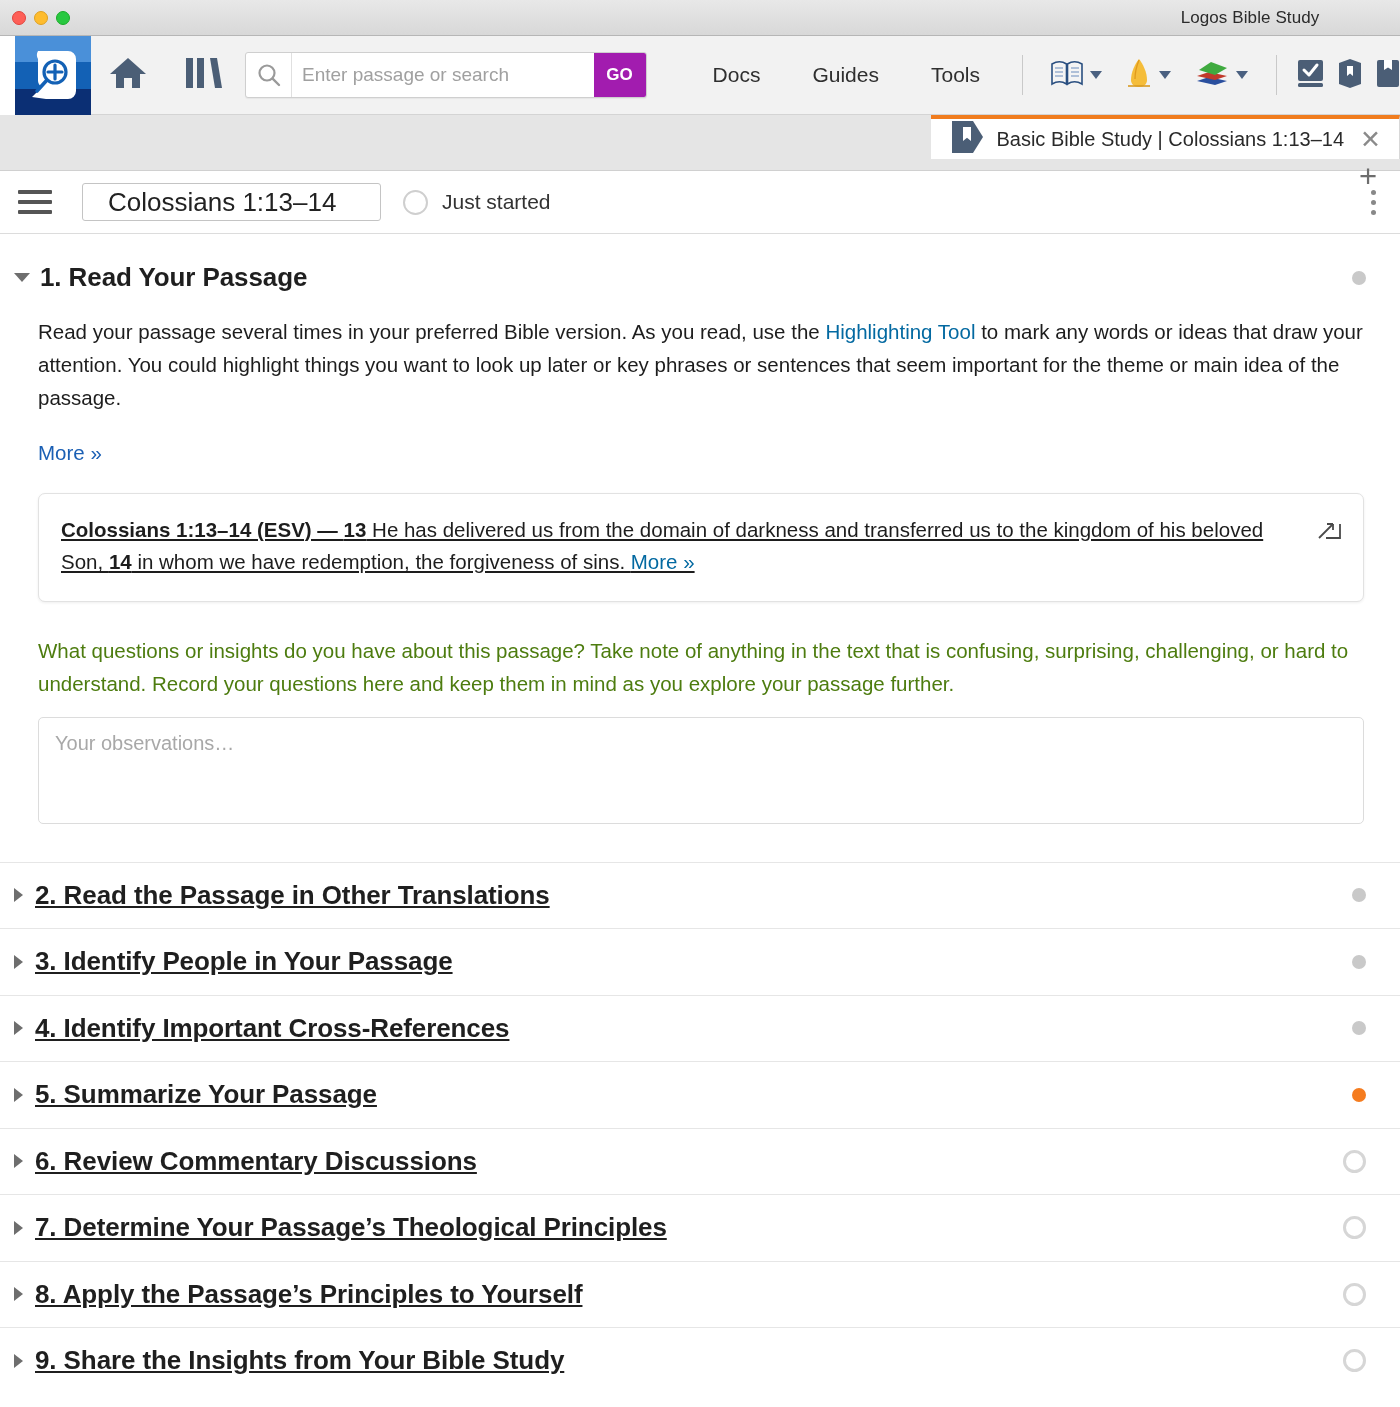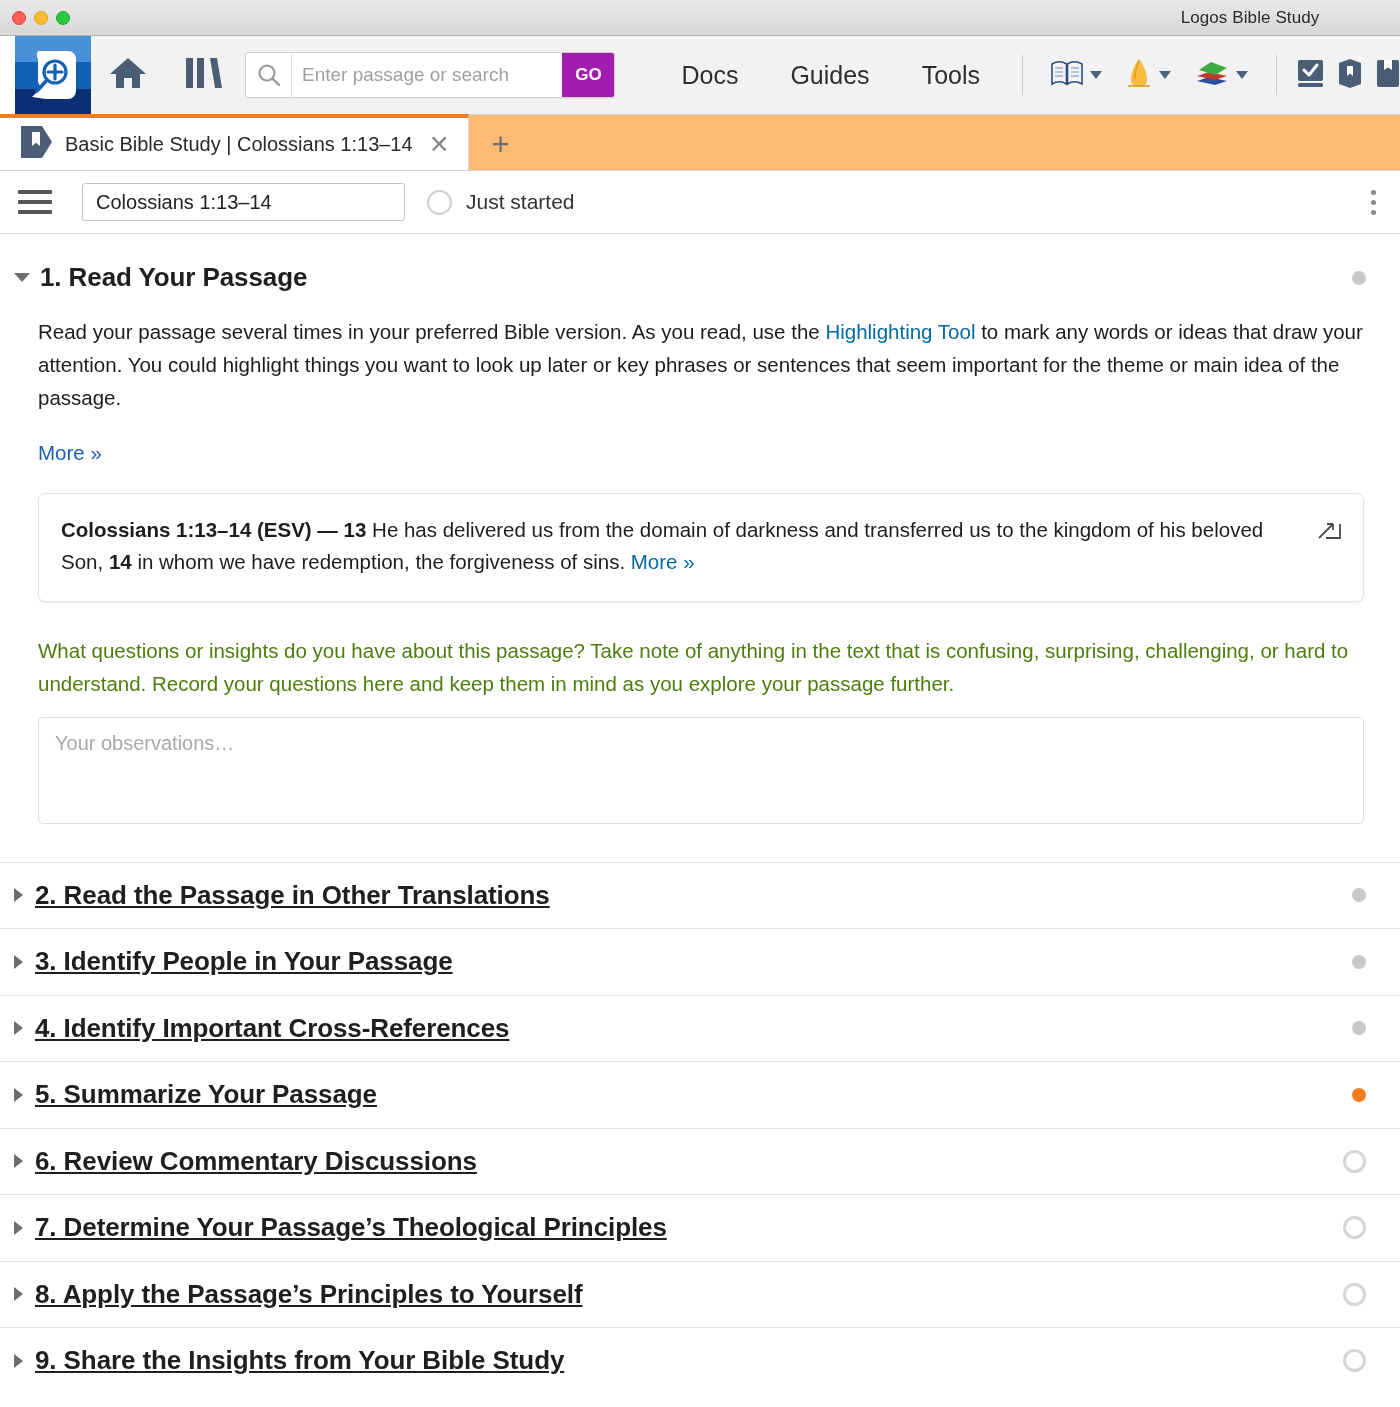--- a/index.html
+++ b/index.html
@@ -125,21 +125,21 @@
     font-family: "Liberation Sans", sans-serif;
   }
 
   .tb-menu {
     display: flex;
     align-items: center;
     margin-left: 40px;
     gap: 0;
   }
   .tb-menu-item {
-    font-size: 25px;
+    font-size: 21px;
     color: #2f2f2f;
     padding: 0 26px;
     cursor: pointer;
     white-space: nowrap;
   }
 
   .tb-sep {
     width: 1px;
     height: 40px;
     background: #c9c9c9;
@@ -166,24 +166,25 @@
     align-items: center;
     gap: 14px;
     padding-left: 4px;
     flex: 0 0 auto;
   }
 
   
   .tabstrip {
     position: relative;
     height: 56px;
-    background: #fdba74;
+    background: #e5e5e5;
     border-bottom: 1px solid #d0d0d0;
     display: flex;
     align-items: flex-end;
+    flex-direction: column;
   }
   .tab {
     position: relative;
     display: flex;
     align-items: center;
     gap: 12px;
     height: 56px;
     padding: 0 14px 0 20px;
     background: #ffffff;
     border-top: 4px solid #f07c1e;
@@ -227,28 +228,28 @@
     flex: 0 0 auto;
   }
   .hamburger span {
     display: block;
     height: 4px;
     background: #555555;
     border-radius: 1px;
   }
   .ref-input {
     margin-left: 30px;
-    width: 323px;
+    width: 299px;
     height: 38px;
     border: 1px solid #c4c4c4;
     border-radius: 3px;
     font-family: "Liberation Sans", sans-serif;
-    font-size: 20px;
+    font-size: 26px;
     color: #222;
-    padding: 0 13px;
+    padding: 0 25px;
     outline: none;
     background: #fff;
   }
   .status-wrap {
     display: flex;
     align-items: center;
     gap: 14px;
     margin-left: 22px;
   }
   .status-ring {
@@ -353,20 +354,21 @@
     border: 1px solid #e2e2e2;
     border-radius: 7px;
     background: #fff;
     box-shadow: 0 1px 3px rgba(0,0,0,.07);
     padding: 20px 70px 22px 22px;
   }
   .quote-text {
     font-size: 20.5px;
     line-height: 1.6;
     color: #1d1d1d;
+    text-decoration: underline;
   }
   .quote-ref { font-weight: 700; }
   .vnum { font-weight: 700; }
   .popout {
     position: absolute;
     right: 22px; top: 22px;
     cursor: pointer;
   }
 
   .prompt {

